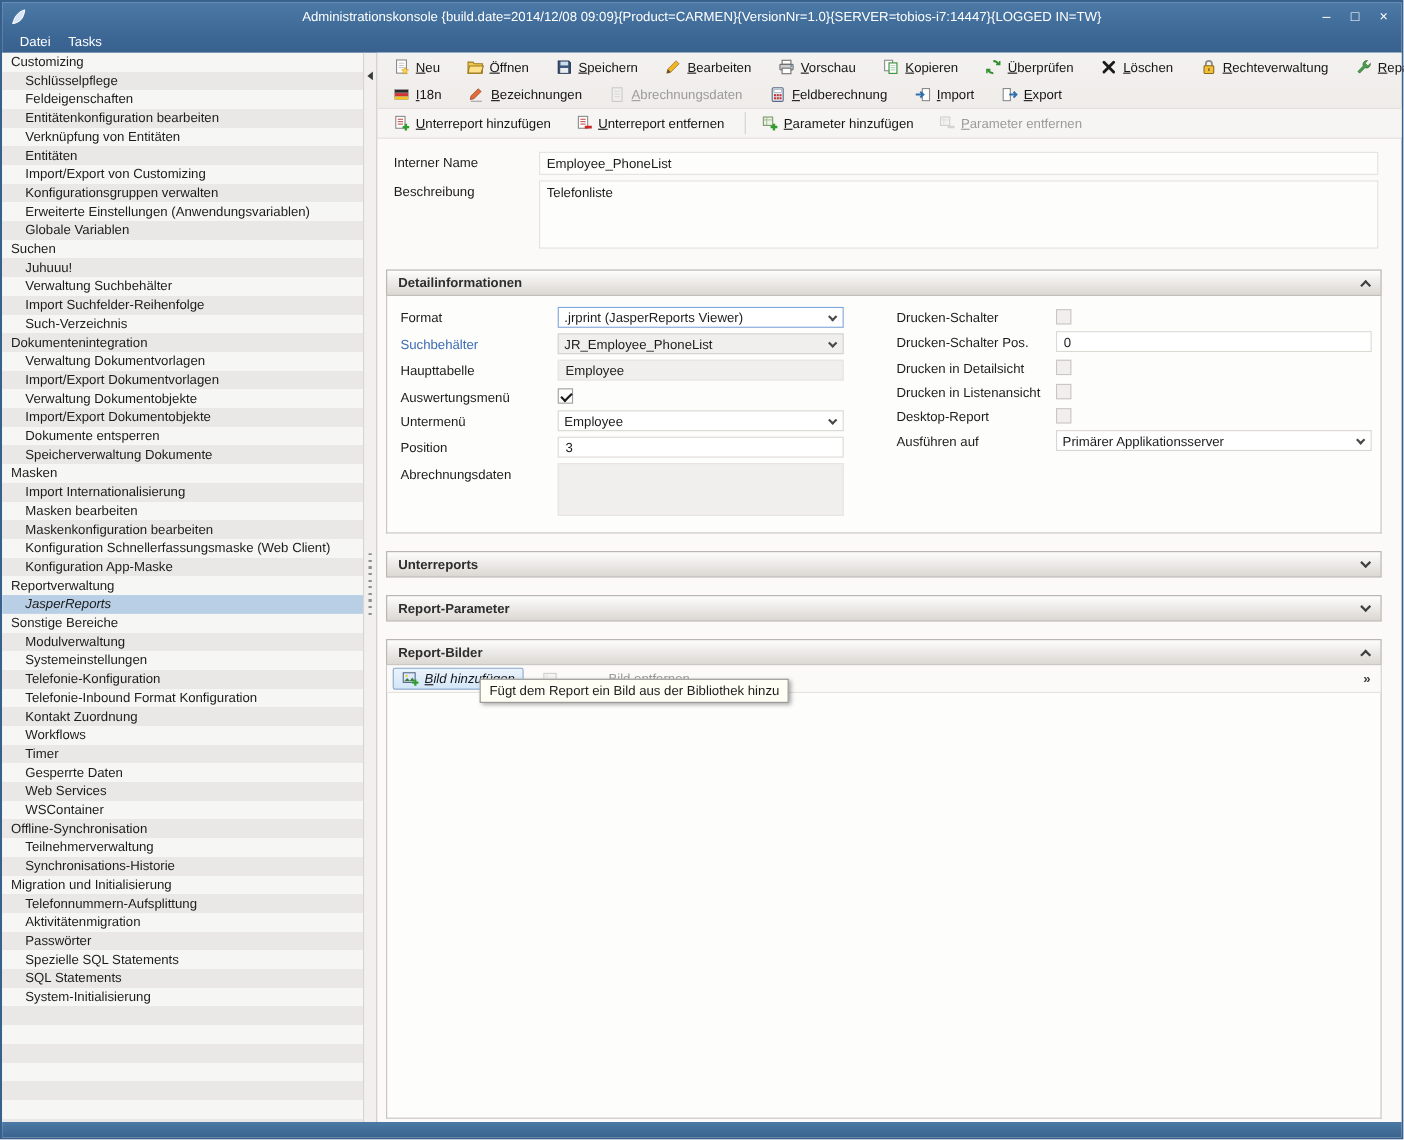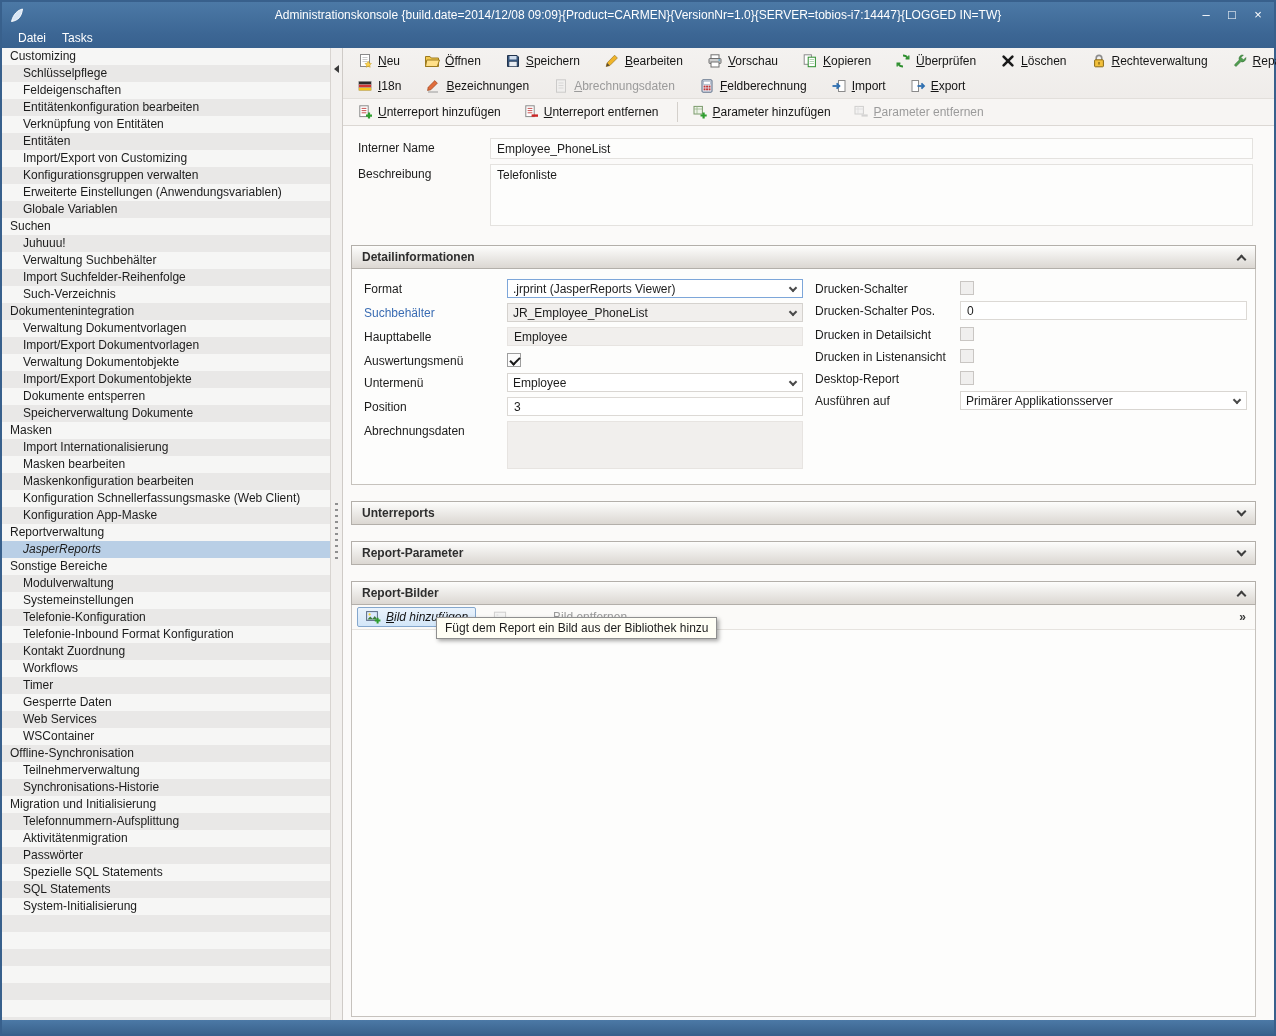--- a/index.html
+++ b/index.html
@@ -66,21 +66,21 @@
 
   .detailbody { padding:10px 10px 14px 12px; height:216px; }
   .dcols { display:flex; gap:12px; }
   .dleft { width:439px; flex:0 0 auto; }
   .dright { flex:1; }
   .drow { display:flex; margin-bottom:5px; align-items:flex-start; }
   .dlabel { padding-top:3px; flex:0 0 auto; }
   .dleft .dlabel { width:143px; }
   .dright .dlabel { width:145px; }
   .dlabel.link { color:#3a6cb3; }
-  .dleft .ctrl { width:296px; }
+  .dleft .ctrl { width:260px; }
   .dright .ctrl { width:287px; }
 
   .select { position:relative; height:19px; background:#fff; border:1px solid #d9d6d2; display:flex; align-items:center; padding:0 18px 0 5px; white-space:nowrap; overflow:hidden; }
   .select .chev { position:absolute; right:6px; top:5px; width:6px; height:6px; border-left:2px solid #4a4a4a; border-bottom:2px solid #4a4a4a; transform:rotate(-45deg); }
   .select.focus { border-color:#7da6d9; }
   .select.gray { background:#f1efed; border-color:#d5d2ce; }
   .ro { height:19px; background:#f1efed; border:1px solid #e7e4e1; padding:2px 6px; }
   .tf { height:19px; background:#fff; border:1px solid #dcd9d5; padding:2px 6px; }
   .ta { height:48px; background:#f1efed; border:1px solid #e7e4e1; }
   .cb { width:14px; height:14px; background:#fcfcfc; border:1px solid #9e9e9e; position:relative; display:inline-block; margin-top:2px; }

